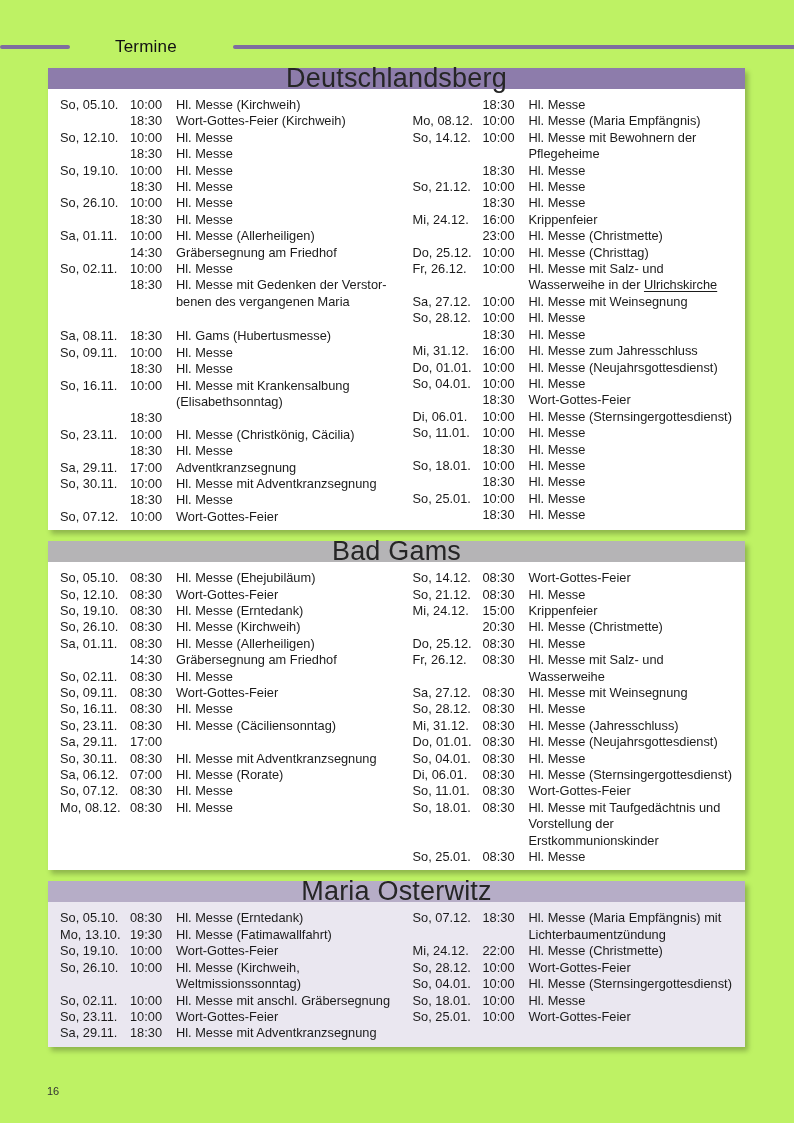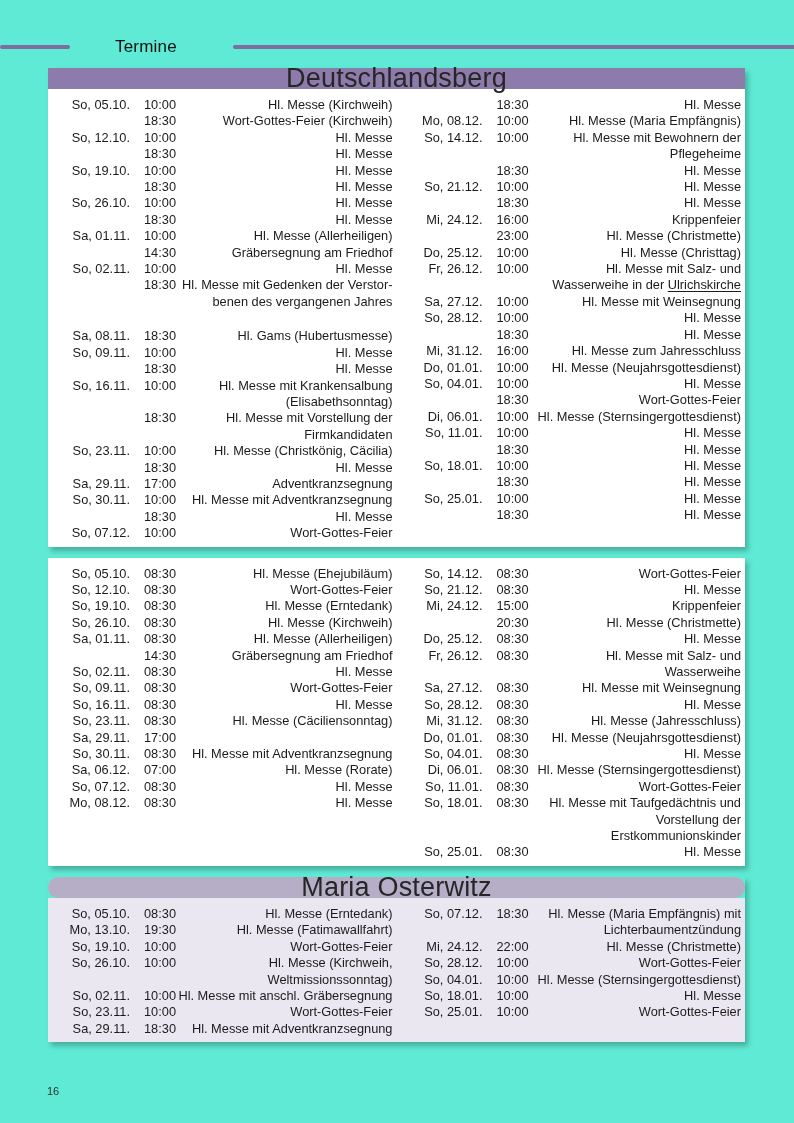--- a/index.html
+++ b/index.html
@@ -1,20 +1,19 @@
 <!DOCTYPE html>
 <html><head>
 <meta charset="utf-8">
 <style>
   html,body { margin:0; padding:0; background:#ffffff; }
   .page {
-    position:relative; width:794px; height:1123px; background:#5eead4;
+    position:relative; width:794px; height:1123px; background:#bef264;
     font-family:"Liberation Sans","DejaVu Sans",sans-serif; color:#1b1b1b;
     overflow:hidden;
-    text-align:right;
   }
   
   .top-header {
     position:absolute; top:36px; left:0; right:0; height:22px;
     display:flex; align-items:center;
   }
   .rule { height:4px; background:#7e6d9f; border-radius:2px; }
   .rule-left { width:70px; }
   .rule-right { flex:1; border-radius:2px 0 0 2px; }
   .header-label { font-size:17px; color:#111; margin:0 56px 0 45px; letter-spacing:0.2px; }
@@ -106,21 +105,21 @@
             </div>
             <div class="row">
               <span class="date">So, 02.11.</span>
               <span class="time">10:00</span>
               <span class="desc">Hl. Messe</span>
             </div>
             <div class="row">
               <span class="date"></span>
               <span class="time">18:30</span>
               <span class="desc">Hl. Messe mit Gedenken der Verstor-
-benen des vergangenen Jahres</span>
+benen des vergangenen Maria</span>
             </div>
             <div class="row gap">
               <span class="date">Sa, 08.11.</span>
               <span class="time">18:30</span>
               <span class="desc">Hl. Gams (Hubertusmesse)</span>
             </div>
             <div class="row">
               <span class="date">So, 09.11.</span>
               <span class="time">10:00</span>
               <span class="desc">Hl. Messe</span>
@@ -132,22 +131,20 @@
             </div>
             <div class="row">
               <span class="date">So, 16.11.</span>
               <span class="time">10:00</span>
               <span class="desc">Hl. Messe mit Krankensalbung
 (Elisabethsonntag)</span>
             </div>
             <div class="row">
               <span class="date"></span>
               <span class="time">18:30</span>
-              <span class="desc">Hl. Messe mit Vorstellung der
-Firmkandidaten</span>
             </div>
             <div class="row">
               <span class="date">So, 23.11.</span>
               <span class="time">10:00</span>
               <span class="desc">Hl. Messe (Christkönig, Cäcilia)</span>
             </div>
             <div class="row">
               <span class="date"></span>
               <span class="time">18:30</span>
               <span class="desc">Hl. Messe</span>
@@ -293,20 +290,21 @@
             </div>
             <div class="row">
               <span class="date"></span>
               <span class="time">18:30</span>
               <span class="desc">Hl. Messe</span>
             </div>
           </div>
         </div>
       </div>
       <div class="section">
+        <div class="section-header" style="background: rgb(181, 180, 182);">Bad Gams</div>
         <div class="section-body" style="background: rgb(255, 255, 255);">
           <div class="col">
             <div class="row">
               <span class="date">So, 05.10.</span>
               <span class="time">08:30</span>
               <span class="desc">Hl. Messe (Ehejubiläum)</span>
             </div>
             <div class="row">
               <span class="date">So, 12.10.</span>
               <span class="time">08:30</span>
@@ -451,21 +449,21 @@
             </div>
             <div class="row">
               <span class="date">So, 25.01.</span>
               <span class="time">08:30</span>
               <span class="desc">Hl. Messe</span>
             </div>
           </div>
         </div>
       </div>
       <div class="section">
-        <div class="section-header" style="background: rgb(182, 173, 199); border-radius: 17px;">Maria Osterwitz</div>
+        <div class="section-header" style="background: rgb(182, 173, 199);">Maria Osterwitz</div>
         <div class="section-body" style="background: rgb(234, 231, 240);">
           <div class="col">
             <div class="row">
               <span class="date">So, 05.10.</span>
               <span class="time">08:30</span>
               <span class="desc">Hl. Messe (Erntedank)</span>
             </div>
             <div class="row">
               <span class="date">Mo, 13.10.</span>
               <span class="time">19:30</span>

